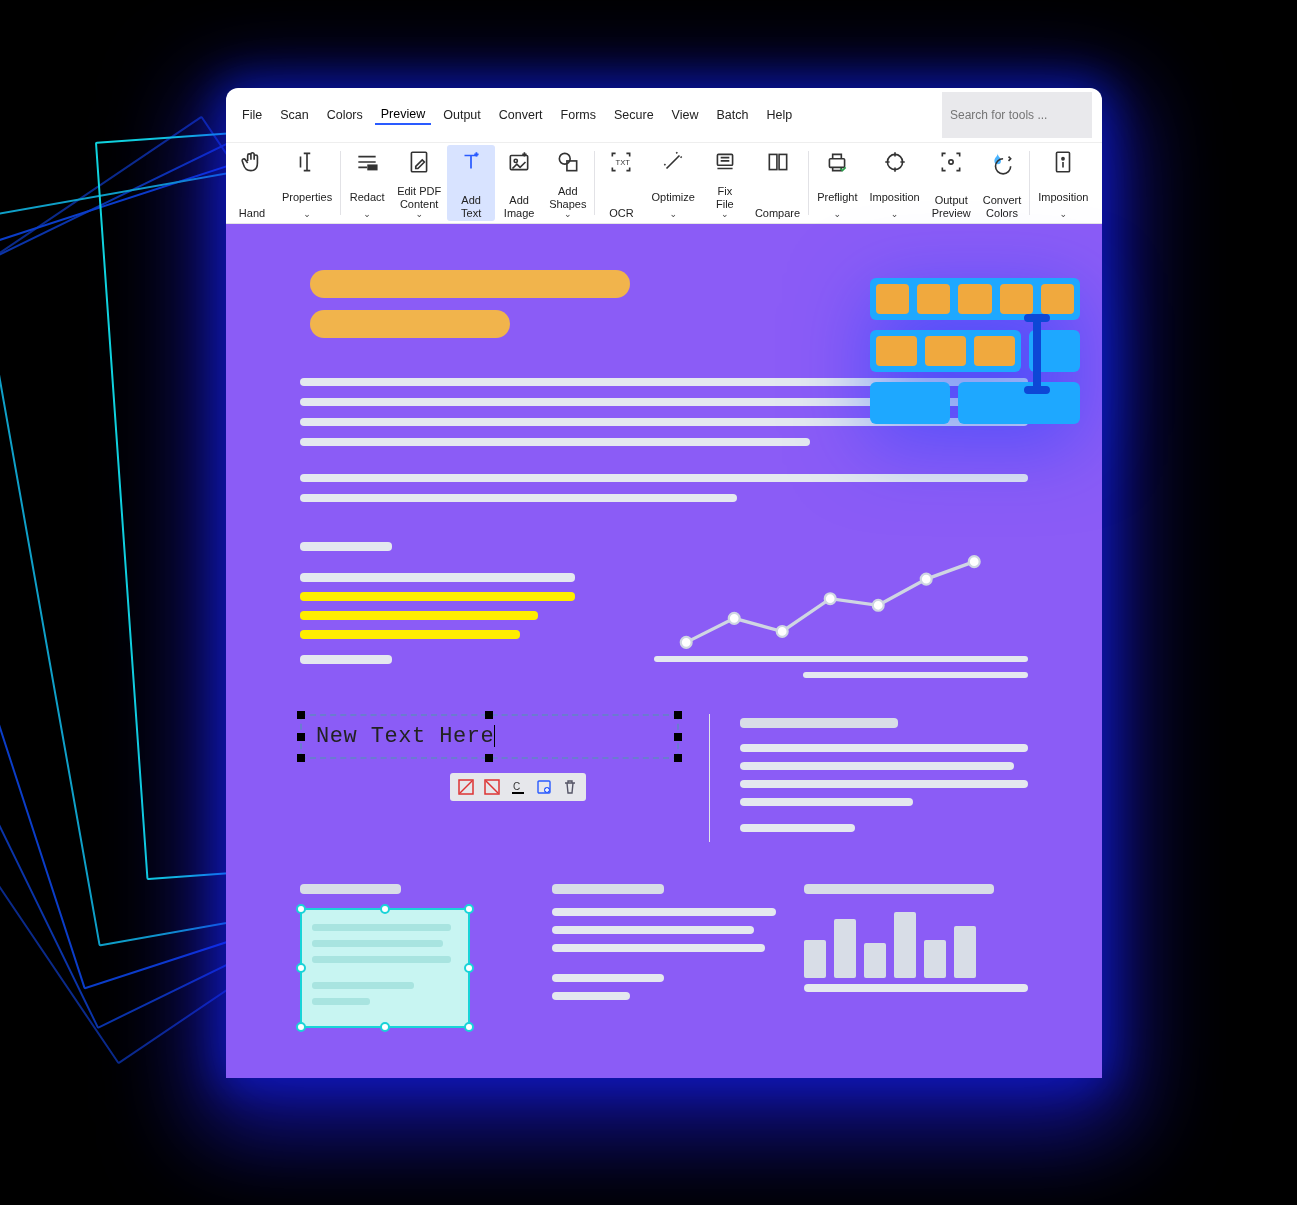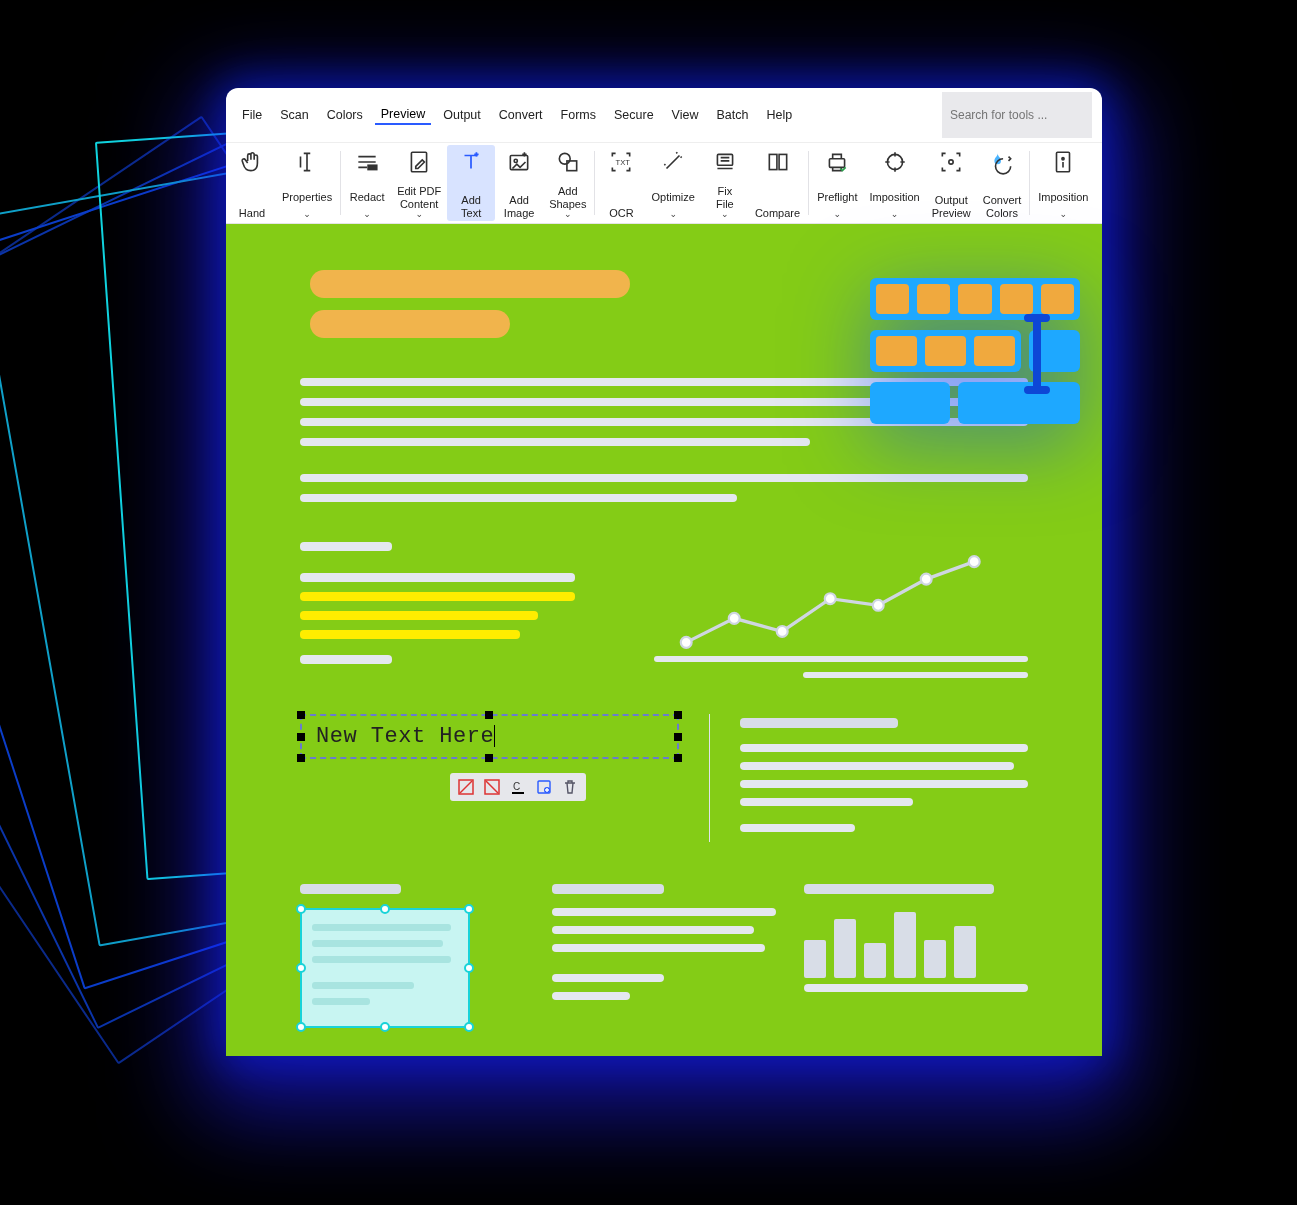--- a/index.html
+++ b/index.html
@@ -27,21 +27,21 @@
   .toolbar { display: flex; border-bottom: 1px solid #e5e5e5; padding: 2px 2px; }
   .tgroup { display: flex; }
   .tsep { width: 1px; background: #e2e2e6; margin: 6px 2px; }
   .tool { display: flex; flex-direction: column; align-items: center; justify-content: space-between; padding: 4px 6px 2px; min-width: 48px; cursor: pointer; border-radius: 3px; }
   .tool.active { background: #d8e3ff; }
   .tool svg { width: 26px; height: 26px; }
   .tool-label { font-size: 11px; color: #222; text-align: center; line-height: 1.15; margin-top: 6px; white-space: pre; }
   .chev { font-size: 9px; color: #444; line-height: 1; }
 
   
-  .page { background: #84cc16; padding: 46px 74px 28px; position: relative; }
+  .page { background: #8b5cf6; padding: 46px 74px 50px; position: relative; }
   .bar-title1 { width: 320px; height: 28px; background: #f1b44c; border-radius: 14px; margin: 0 0 12px 10px; }
   .bar-title2 { width: 200px; height: 28px; background: #f1b44c; border-radius: 14px; margin: 0 0 40px 10px; }
   .para .line { height: 8px; background: #e4e8ef; border-radius: 4px; margin-bottom: 12px; }
   .w100{width:100%} .w95{width:95%} .w90{width:90%} .w70{width:70%} .w60{width:60%} .w50{width:50%} .w40{width:40%} .w35{width:35%} .w30{width:30%}
 
   .row2 { display: flex; gap: 48px; margin-top: 40px; }
   .col-left { width: 42%; }
   .col-right { flex: 1; position: relative; }
   .hl { height: 9px; border-radius: 4px; margin-bottom: 10px; }
   .hl.grey { background: #e4e8ef; }

